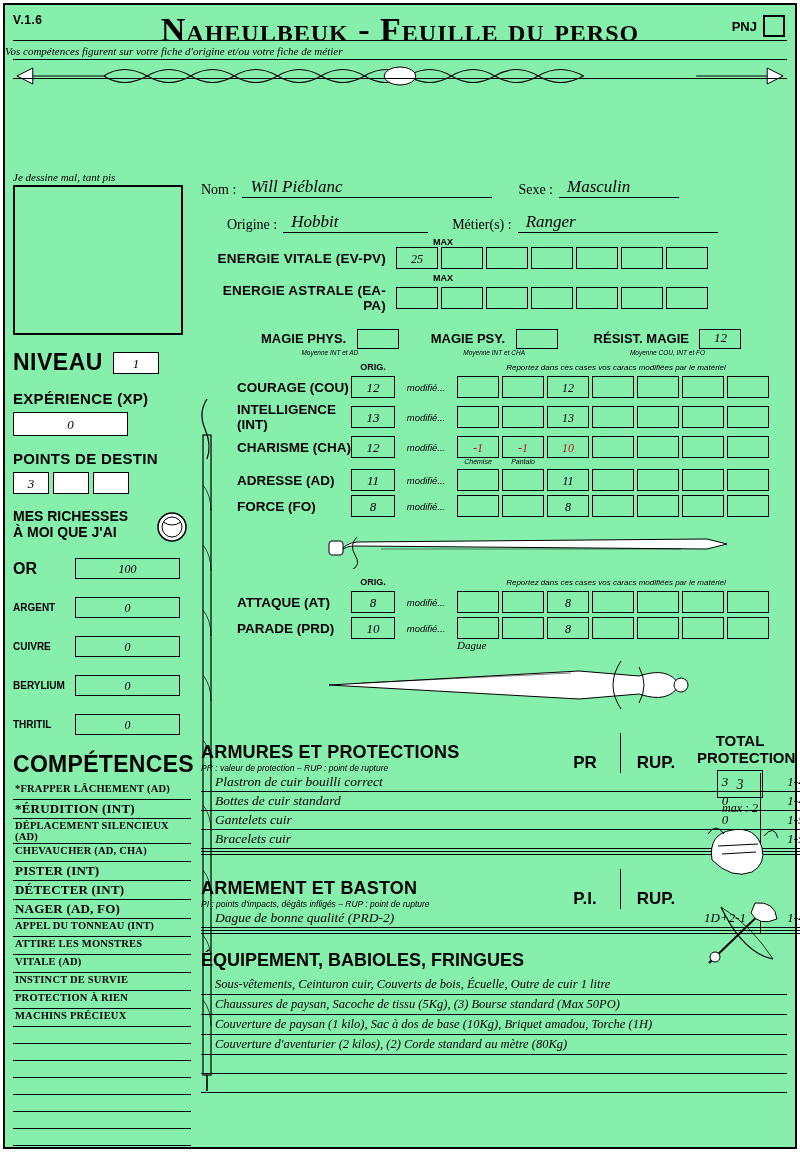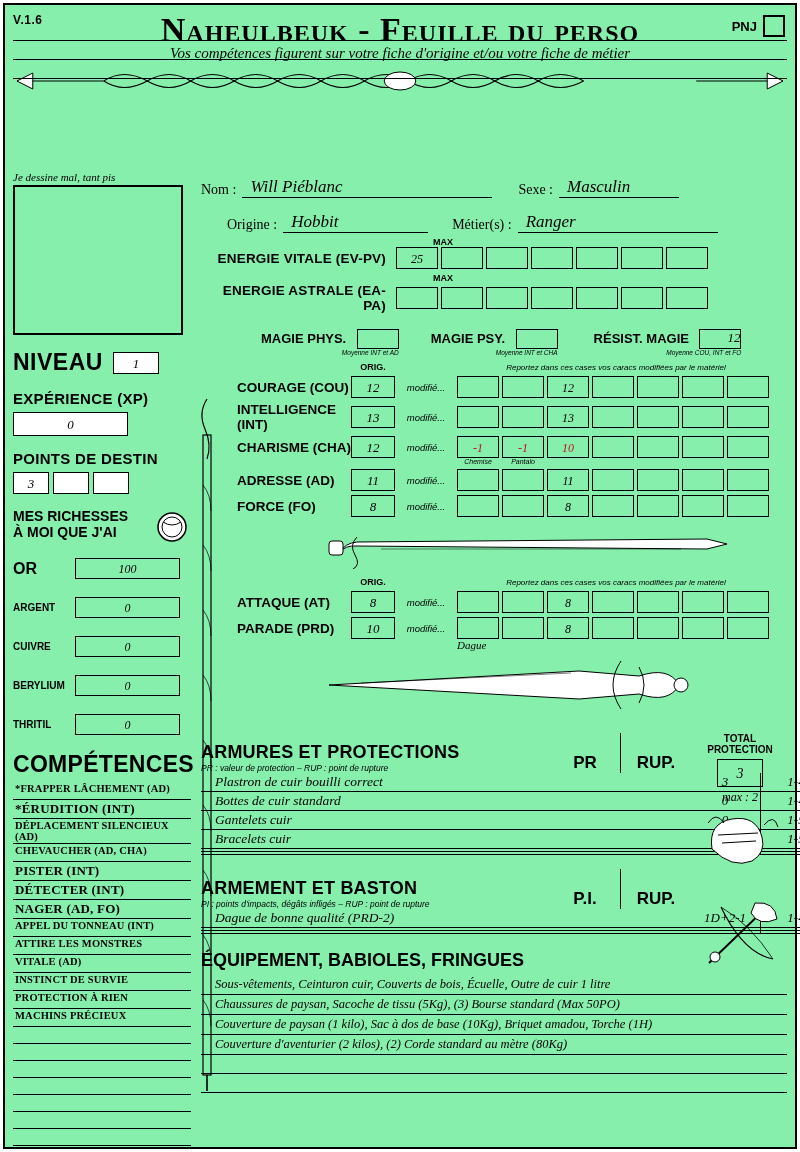--- a/index.html
+++ b/index.html
@@ -21,21 +21,21 @@
   .val  { font-family: "Liberation Serif", serif; font-style: italic; font-size: 13px; }
 
   
   .hdr { position: relative; height: 80px; }
   .version { position:absolute; left:8px; top:8px; font-size:12px; font-weight:bold; letter-spacing:.5px; }
   .title {
     text-align:center; font-family:"Liberation Serif", serif; font-weight:bold;
     font-size:34px; letter-spacing:1px; padding-top:6px;
     font-variant: small-caps;
   }
-  .subtitle { text-align:center; font-family:"Liberation Serif", serif; font-style:italic; font-size:15px; margin-top:-4px;}
+  .subtitle { font-family:"Liberation Serif", serif; font-style:italic; font-size:11px; margin-top:-4px;}
   .pnj { position:absolute; right:10px; top:10px; font-size:13px; font-weight:bold; display:flex; align-items:center; gap:6px;}
   .pnj .box { width:22px; height:22px; border:2px solid #000; display:inline-block; }
   .ornament { height:34px; margin:2px 10px 0 10px; position:relative; }
   .ornament svg { width:100%; height:100%; display:block; }
 
   
   .body { position:relative; }
 
   
   .leftcol { position:absolute; left:8px; top:86px; width:178px; }
@@ -76,21 +76,21 @@
   .lbl { font-family:"Liberation Serif", serif; font-size:14px; }
   .line { border-bottom:1px solid #000; flex:1; font-family:"Liberation Serif", serif; font-style:italic; font-size:17px; padding-left:8px; }
 
   .enrow { display:flex; align-items:center; margin-top:9px; }
   .enlbl { width:195px; text-align:right; font-weight:bold; font-size:13.5px; padding-right:10px; letter-spacing:.2px;}
   .cells { display:flex; gap:3px; }
   .cell { width:42px; height:22px; border:1px solid #000; text-align:center; font-size:12px; line-height:22px; }
   .maxtag { font-size:9px; font-weight:bold; position:absolute; margin-top:-12px; }
 
   .magrow { display:flex; align-items:flex-start; margin-top:16px; gap:6px; }
-  .magblock { text-align:right; }
+  .magblock { text-align:center; }
   .magname { font-weight:bold; font-size:13px; }
   .magsub { font-size:6.5px; font-style:italic; }
   .magbox { width:42px; height:20px; border:1px solid #000; margin:0 auto; }
 
   .caracs { margin-top:6px; }
   .notehdr { font-size:8px; font-style:italic; text-align:center; }
   .crow { display:flex; align-items:center; margin-top:4px; }
   .cname { width:150px; font-weight:bold; font-size:13.5px; padding-left:36px;}
   .corig { width:44px; height:22px; border:1px solid #000; text-align:center; font-size:13px; line-height:22px;}
   .cmod { font-size:9.5px; font-style:italic; width:62px; text-align:center; }
@@ -108,21 +108,21 @@
   .tbl-head { display:flex; align-items:flex-end; }
   .tbl-title { font-weight:bold; font-size:18px; letter-spacing:.2px; }
   .tbl-sub { font-size:8.5px; font-style:italic; }
   .colh { font-weight:bold; font-size:17px; text-align:center; }
   .trow { display:flex; align-items:flex-end; }
   .tname { flex:1; border-bottom:1px solid #000; font-family:"Liberation Serif", serif; font-style:italic; font-size:13.5px; padding:1px 0 1px 14px; }
   .tc { width:70px; border-bottom:1px solid #000; text-align:center; font-family:"Liberation Serif", serif; font-style:italic; font-size:13px; padding-bottom:1px;}
   .vsep { width:1px; background:#000; align-self:stretch; }
 
   .totalprot { position:absolute; right:4px; top:0px; width:86px; text-align:center; }
-  .tp-lbl { font-size:10px; font-weight:bold; line-height:1.1; }
+  .tp-lbl { font-size:15px; font-weight:bold; line-height:1.1; }
   .tp-box { width:46px; height:28px; border:1px solid #000; margin:4px auto 0; font-size:14px; line-height:28px; font-family:"Liberation Serif",serif; font-style:italic;}
   .tp-max { font-family:"Liberation Serif", serif; font-style:italic; font-size:12px; margin-top:3px; }
 
   .eq-title { font-weight:bold; font-size:18px; margin-top:16px; }
   .eq-line { border-bottom:1px solid #000; font-family:"Liberation Serif", serif; font-style:italic; font-size:12.5px; padding:2px 0 2px 14px; min-height:19px; }
 
   .botlines { position:absolute; left:8px; right:8px; bottom:6px; }
   .botline { border-bottom:1px solid #000; height:19px; }
 </style>
 </head>

